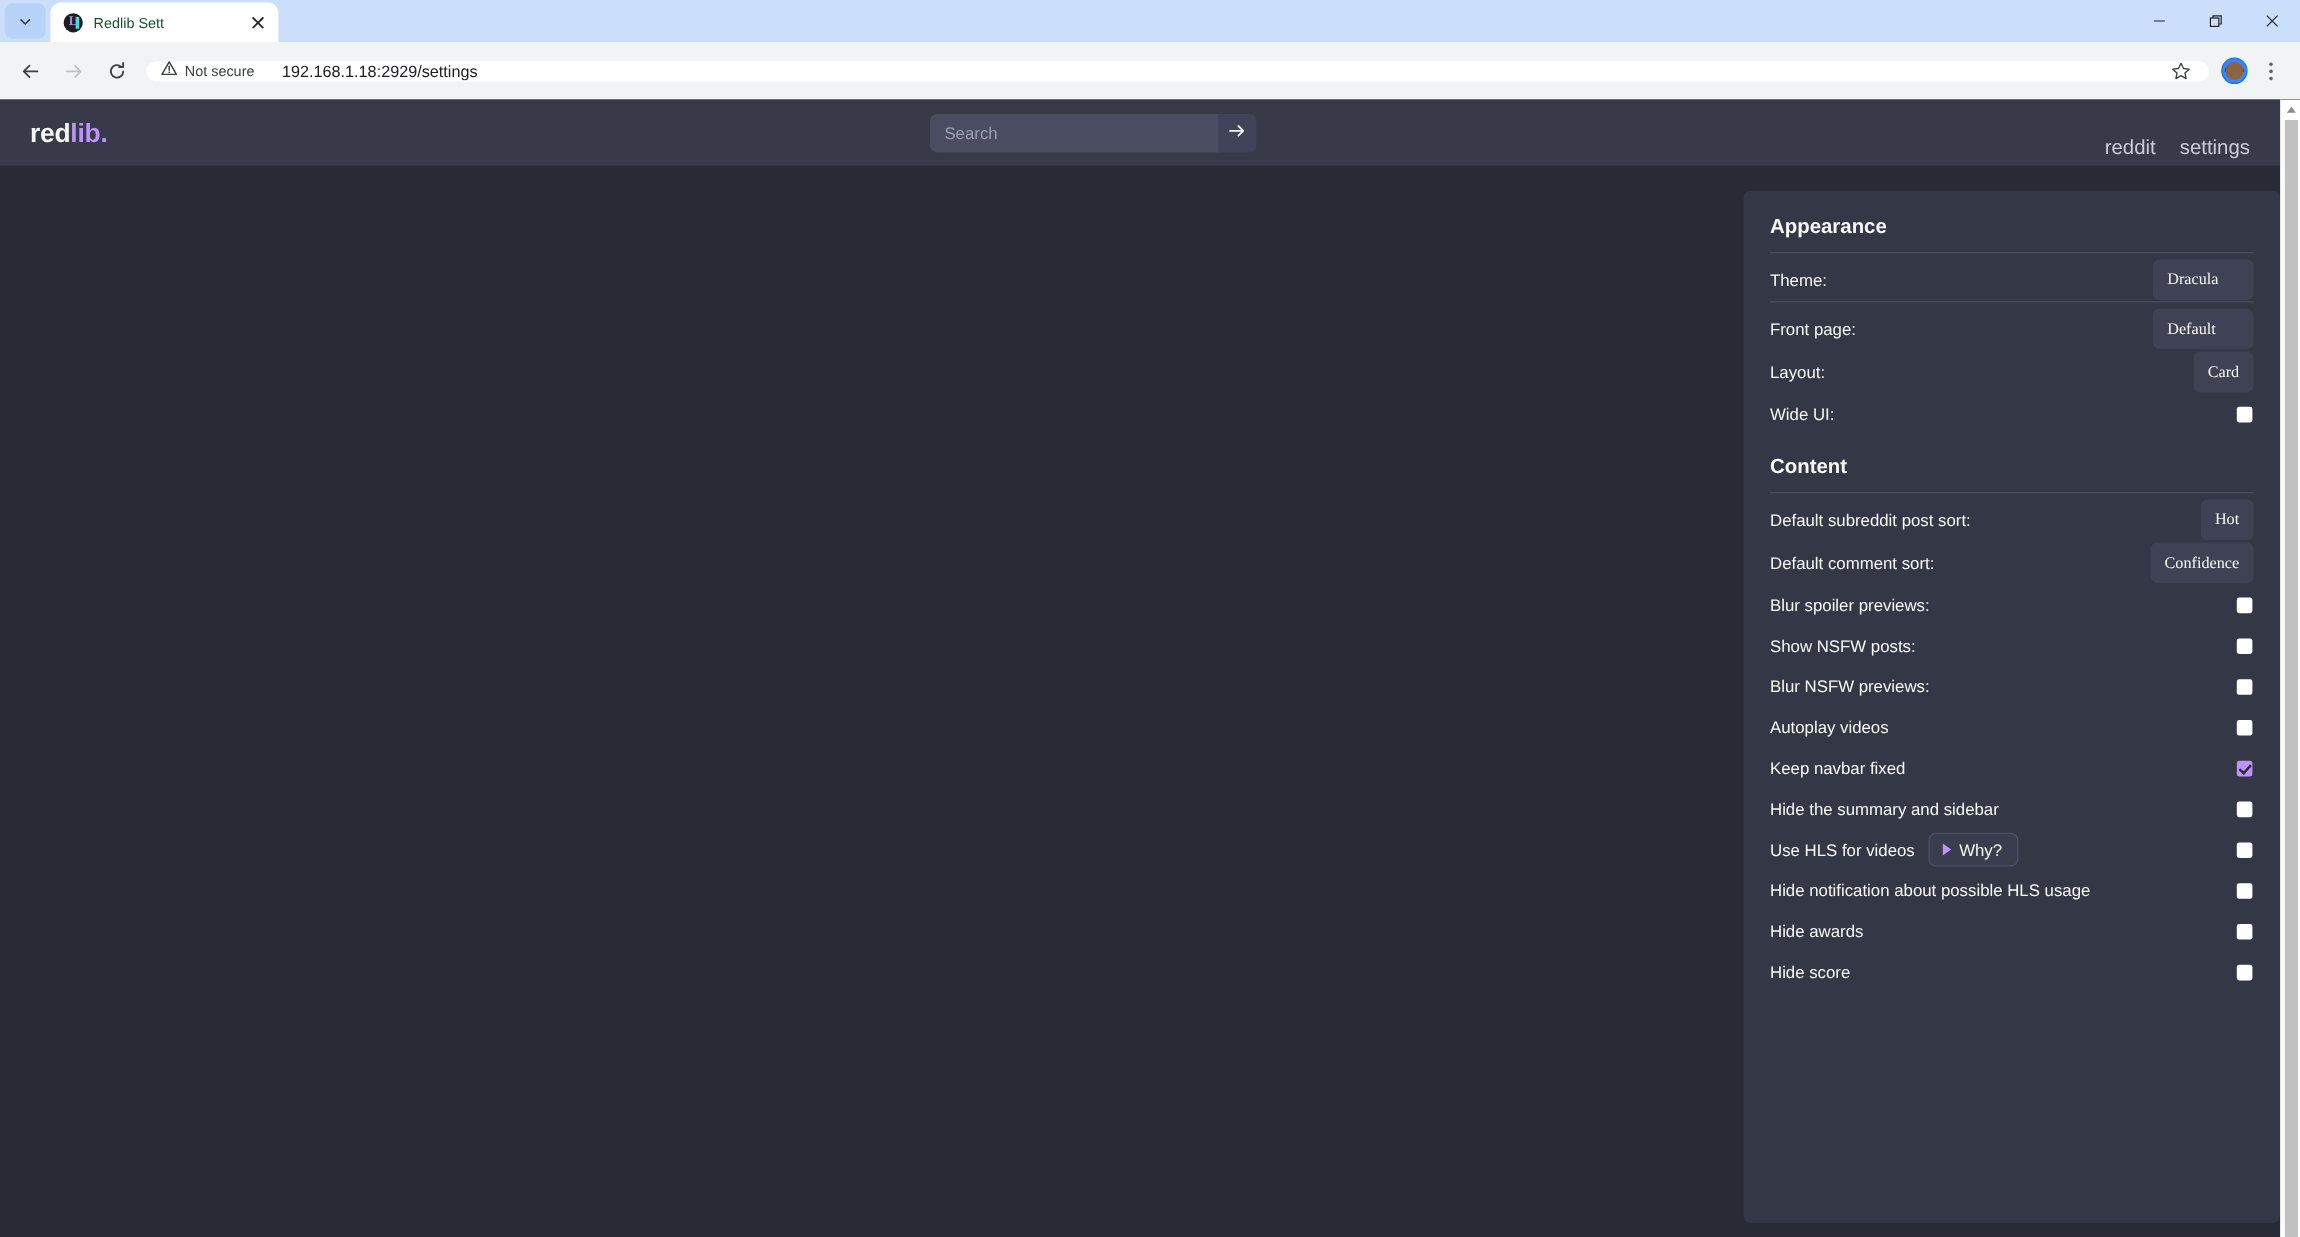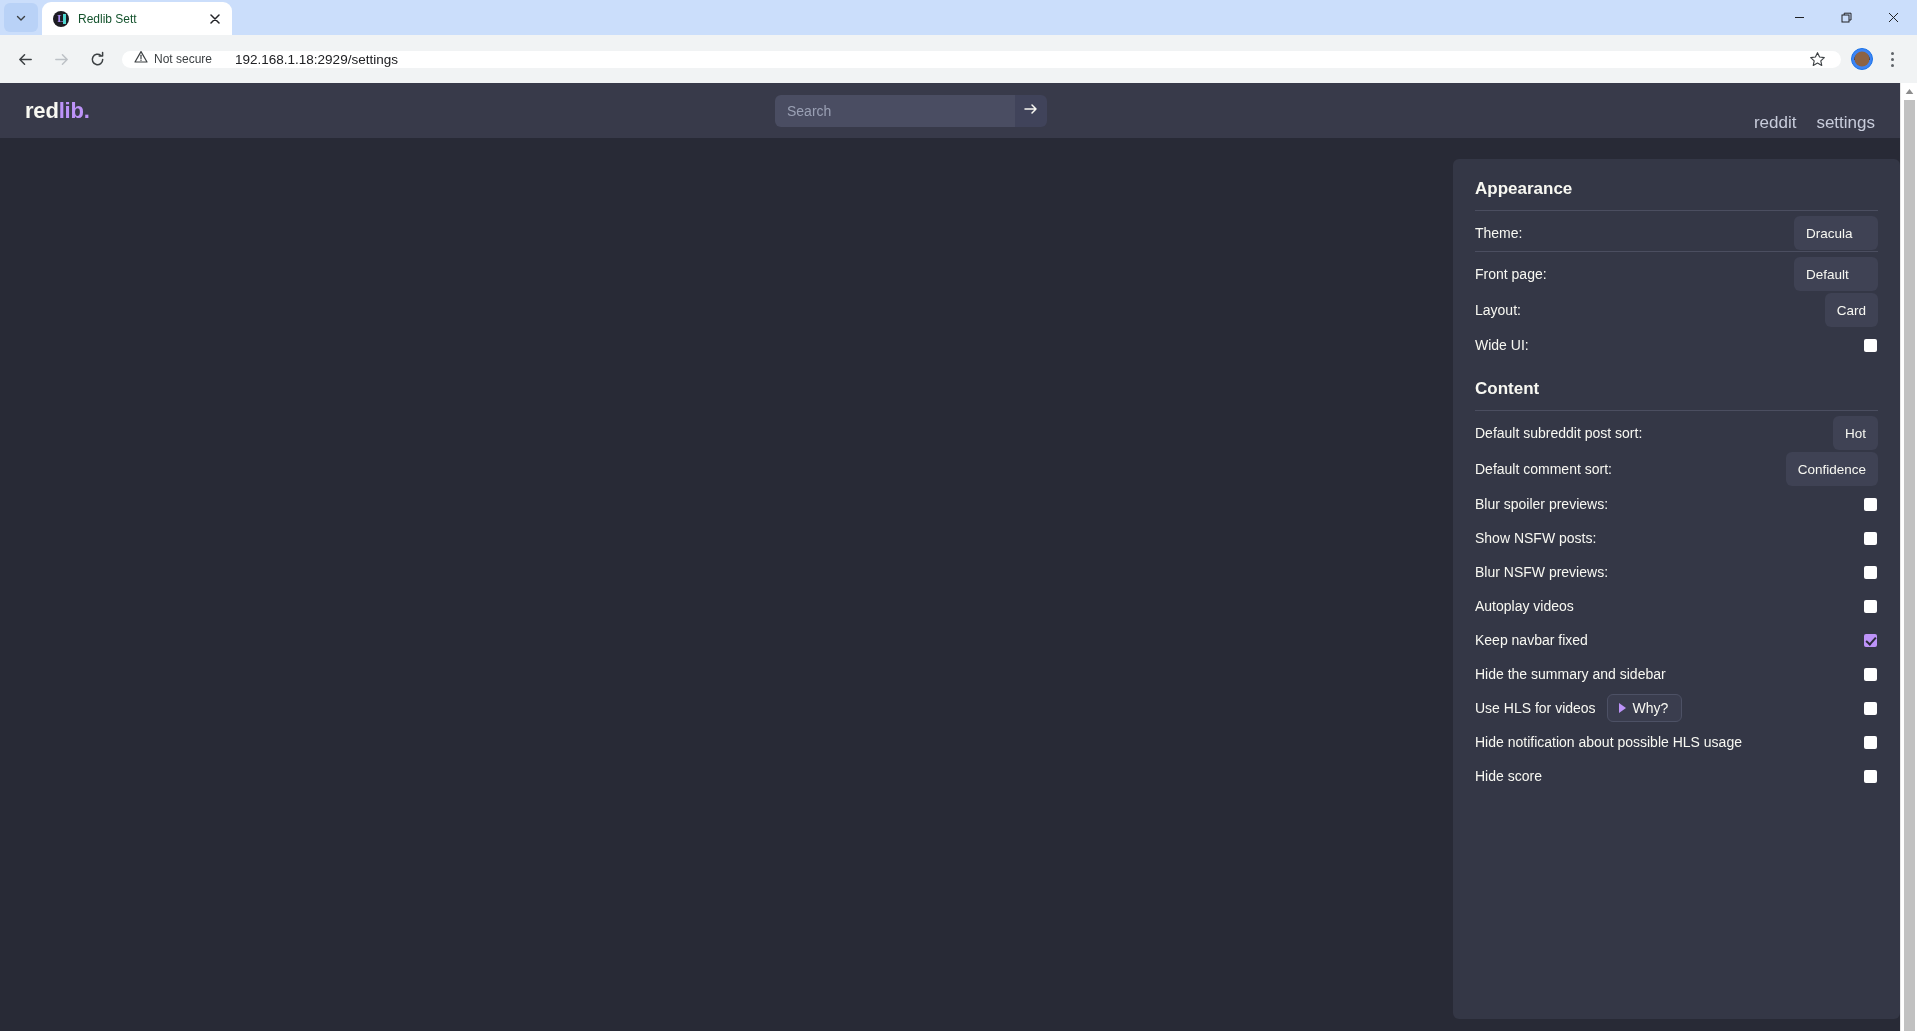--- a/index.html
+++ b/index.html
@@ -153,21 +153,21 @@
   .section-rule { border-bottom: 1px solid #4b4e60; margin-bottom: 4px; }
 
   .prefs { display: flex; flex-direction: column; }
   .pref-row {
     display: flex; align-items: center; justify-content: space-between;
     min-height: 34px; padding: 1px 0;
   }
   .pref-label { font-size: 14px; color: #f8f8f2; display: flex; align-items: center; gap: 11px; }
   .pref-select {
     background: #3f4254; color: #f8f8f2; border: none; border-radius: 6px;
-    font-size: 13.5px; font-family: Liberation Sans, sans-serif;
+    font-size: 13.5px; font-family: Liberation Serif, serif;
     height: 34px; padding: 0 12px; text-align: left; cursor: pointer;
     -webkit-appearance: none; appearance: none; margin-left: 36px;
   }
   .pref-select.w-wide { min-width: 84px; }
   .pref-check {
     width: 13px; height: 13px; background: #ffffff; border: none; border-radius: 2px;
     -webkit-appearance: none; appearance: none; cursor: pointer; flex: none;
     position: relative; margin-right: 1px;
   }
   .pref-check:checked { background: #bd93f9; }
@@ -406,20 +406,26 @@
                   <input type="checkbox" class="pref-check" style="">
                 </div>
                 <div class="pref-row">
                   <div class="pref-label">
                     <span>Hide notification about possible HLS usage</span>
                   </div>
                   <input type="checkbox" class="pref-check" style="">
                 </div>
                 <div class="pref-row">
                   <div class="pref-label">
+                    <span>Hide awards</span>
+                  </div>
+                  <input type="checkbox" class="pref-check" style="">
+                </div>
+                <div class="pref-row">
+                  <div class="pref-label">
                     <span>Hide score</span>
                   </div>
                   <input type="checkbox" class="pref-check" style="">
                 </div>
               </div>
             </div>
           </div>
       </div>
 
     </div>

